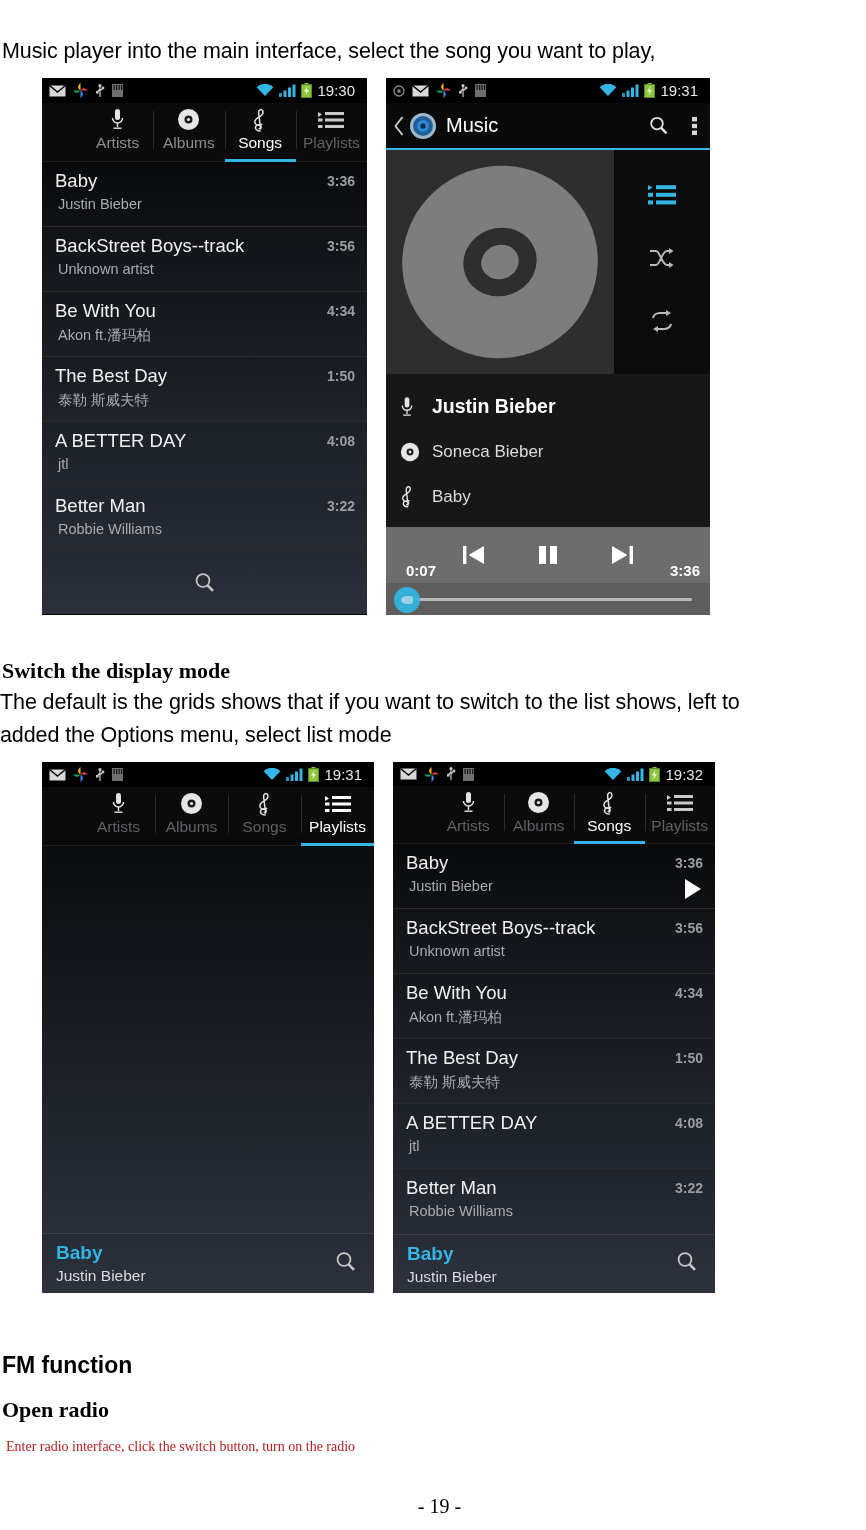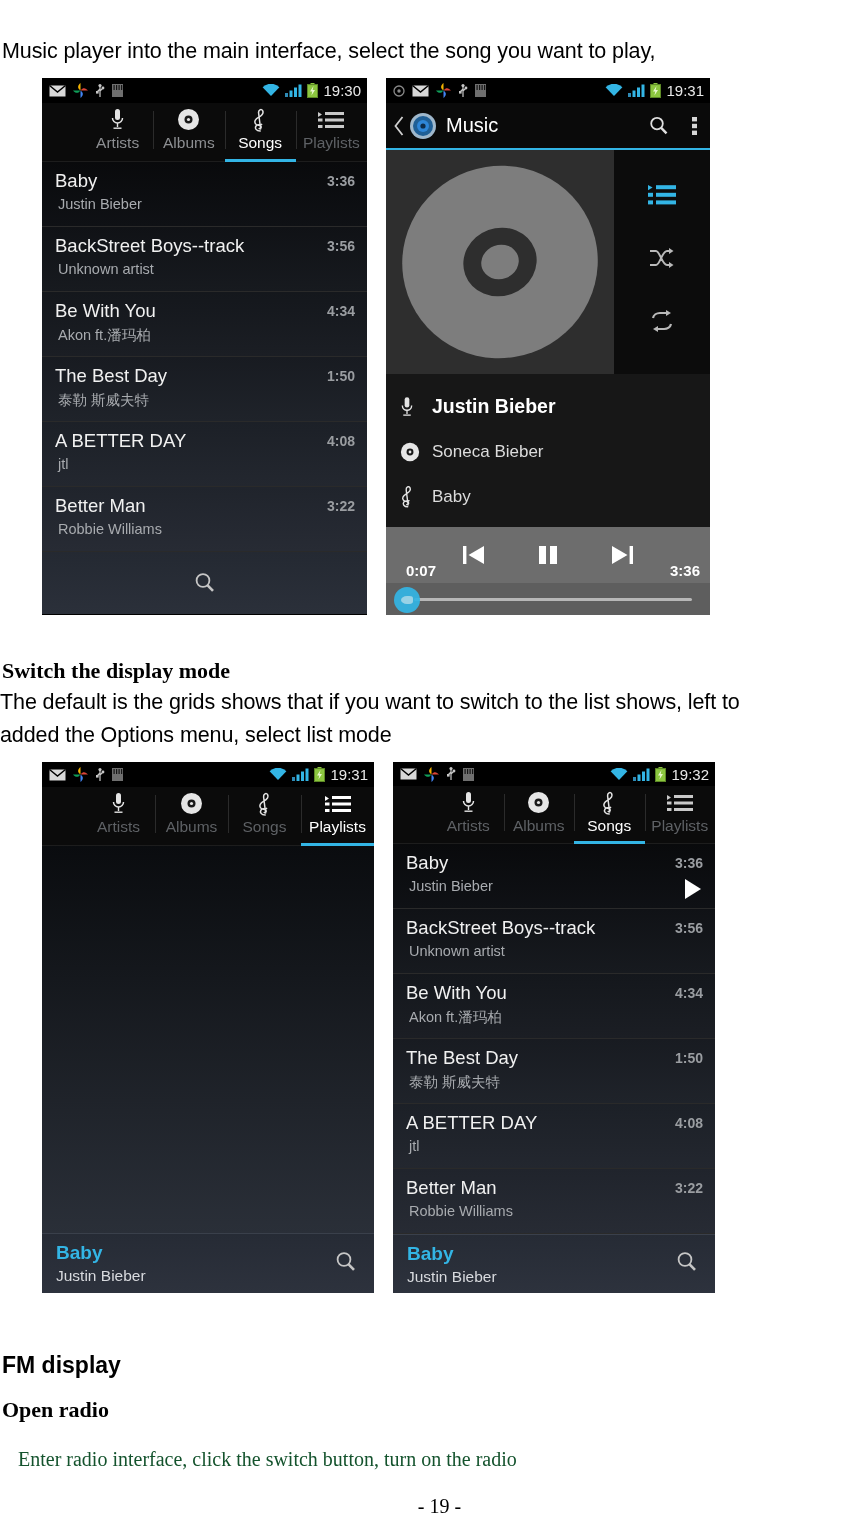--- a/index.html
+++ b/index.html
@@ -20,24 +20,24 @@
   .doc-para {
     font-family: "Liberation Sans", sans-serif;
     font-size: 21.5px;
     line-height: 30px;
     color: #000;
     margin: 0;
     letter-spacing: -0.1px;
   }
   .doc-para-serif {
     font-family: "Liberation Serif", serif;
-    font-size: 20px;
+    font-size: 14px;
     line-height: 30px;
-    color: #14532d;
-    margin: 16px;
+    color: #b91c1c;
+    margin: 4px;
   }
   .doc-h-serif {
     font-family: "Liberation Serif", serif;
     font-weight: bold;
     font-size: 22px;
     line-height: 30px;
     margin: 0;
     color: #000;
   }
   .doc-h-sans {
@@ -78,21 +78,21 @@
   #shot2 { left: 386px; top: 78px; width: 324px; height: 537px; }
   #shot3 { left: 42px; top: 762px; width: 332px; height: 531px; }
   #shot4 { left: 393px; top: 762px; width: 322px; height: 531px; }
 
   
   .statusbar {
     height: 25px;
     background: #000;
     display: flex;
     align-items: center;
-    padding: 0 6px 0 7px;
+    padding: 0 12px 0 7px;
     box-sizing: border-box;
   }
   .sb-left { display: flex; align-items: center; gap: 7px; }
   .sb-right { margin-left: auto; display: flex; align-items: center; gap: 5px; }
   .sb-clock {
     color: #e8e8e8;
     font-size: 15px;
     font-family: "Liberation Sans", sans-serif;
     letter-spacing: 0px;
   }
@@ -368,21 +368,21 @@
 </style>
 </head>
 <body>
 
 <p class="doc-para txt-intro">Music player into the main interface, select the song you want to play,</p>
 
 <h3 class="doc-h-serif txt-switch-h">Switch the display mode</h3>
 <p class="doc-para txt-switch-b1">The default is the grids shows that if you want to switch to the list shows, left to</p>
 <p class="doc-para txt-switch-b2">added the Options menu, select list mode</p>
 
-<h2 class="doc-h-sans txt-fm">FM display</h2>
+<h2 class="doc-h-sans txt-fm">FM function</h2>
 <h3 class="doc-h-serif txt-open">Open radio</h3>
 <p class="doc-para-serif txt-radio">Enter radio interface, click the switch button, turn on the radio</p>
 
 <div class="page-num">- 19 -</div>
 
 <div class="phone" id="shot1">
   <div class="flexcol">
 
     <div class="statusbar">
       <div class="sb-left">

